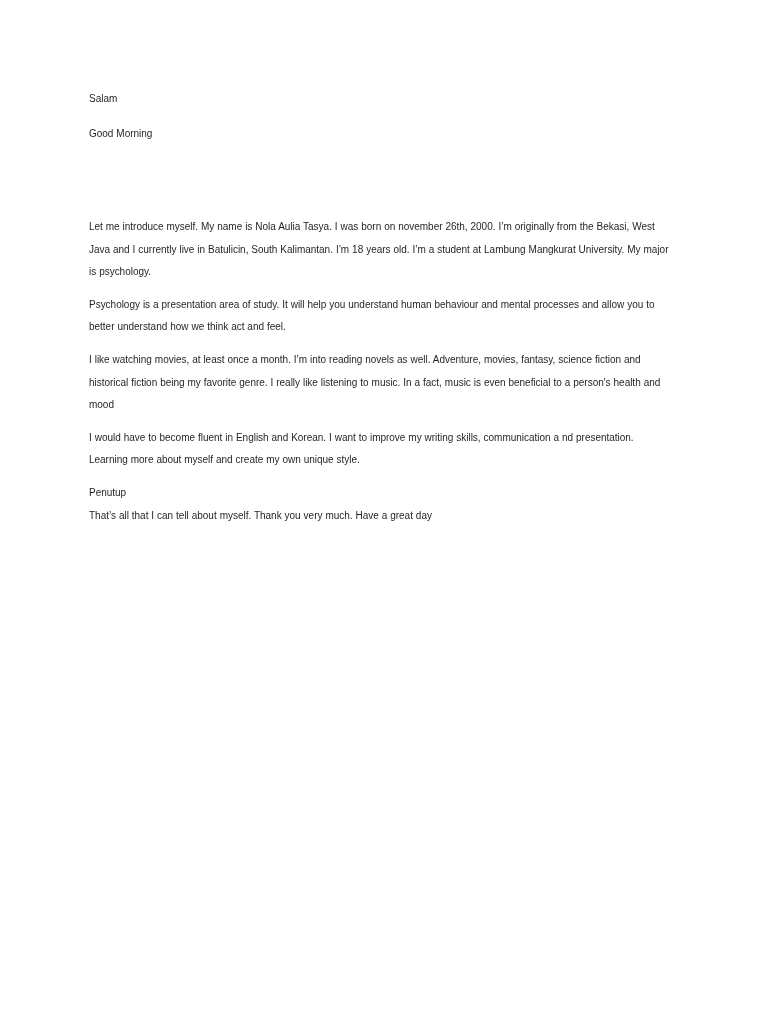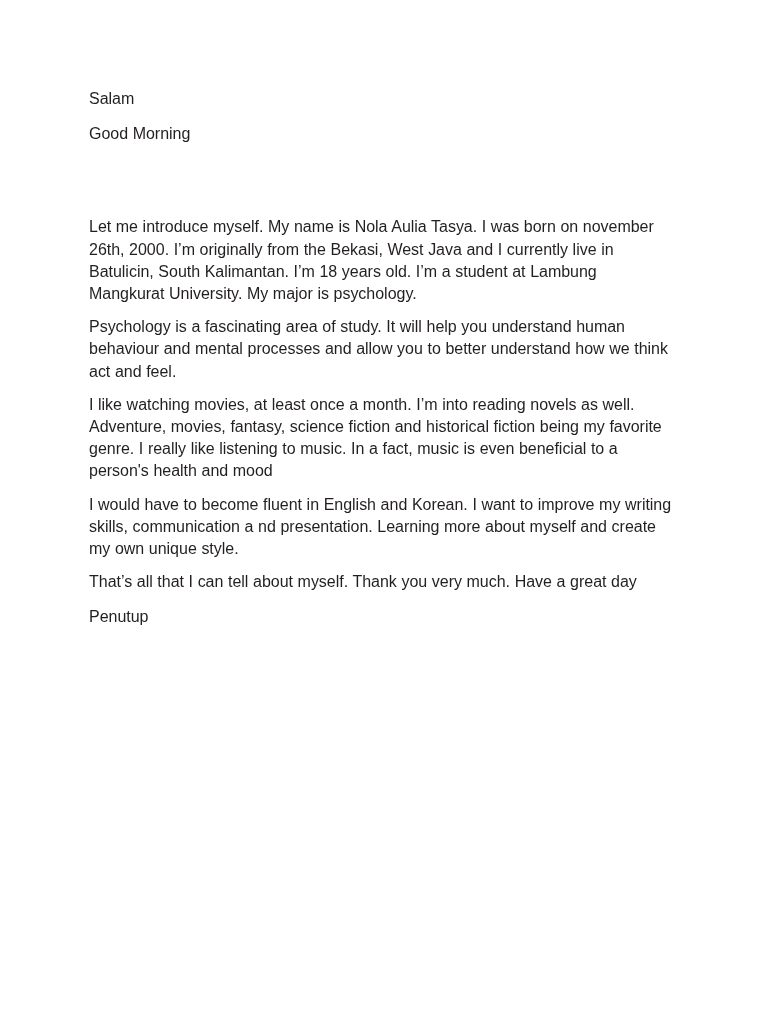--- a/index.html
+++ b/index.html
@@ -25,21 +25,21 @@
 
   .doc-body {
     position: absolute;
     left: 89px;
     top: 88px;
     width: 586px;
   }
 
   .para {
     margin: 0 0 11px 0;
-    font-size: 16px;
+    font-size: 10px;
     line-height: 22.2px;
     color: #231f20;
     letter-spacing: -0.02px;
     word-spacing: 0.2px;
     text-align: left;
   }
 
   
   .para.salutation {
     margin-bottom: 13px;
@@ -62,25 +62,25 @@
 
 <div class="page">
   <div class="doc-body">
 
     <p class="para salutation">Salam</p>
 
     <p class="para salutation-last">Good Morning</p>
 
     <p class="para">Let me introduce myself. My name is Nola Aulia Tasya. I was born on november 26th, 2000. I’m originally from the Bekasi, West Java and I currently live in Batulicin, South Kalimantan. I’m 18 years old. I’m a student at Lambung Mangkurat University. My major is psychology.</p>
 
-    <p class="para">Psychology is a fascinating area of study. It will help you understand human behaviour and mental processes and allow you to better understand how we think act and feel.</p>
+    <p class="para">Psychology is a presentation area of study. It will help you understand human behaviour and mental processes and allow you to better understand how we think act and feel.</p>
 
 
     <p class="para">I like watching movies, at least once a month. I’m into reading novels as well. Adventure, movies, fantasy, science fiction and historical fiction being my favorite genre. I really like listening to music. In a fact, music is even beneficial to a person's health and mood</p>
 
     <p class="para">I would have to become fluent in English and Korean. I want to improve my writing skills, communication a  nd presentation. Learning more about myself and create my own unique style.</p>
 
+    <p class="para last">Penutup</p>
+
     <p class="para closing-gap">That’s all that I can tell about myself. Thank you very much. Have a great day</p>
-
-    <p class="para last">Penutup</p>
 
   </div>
 </div>
 
 </body></html>

